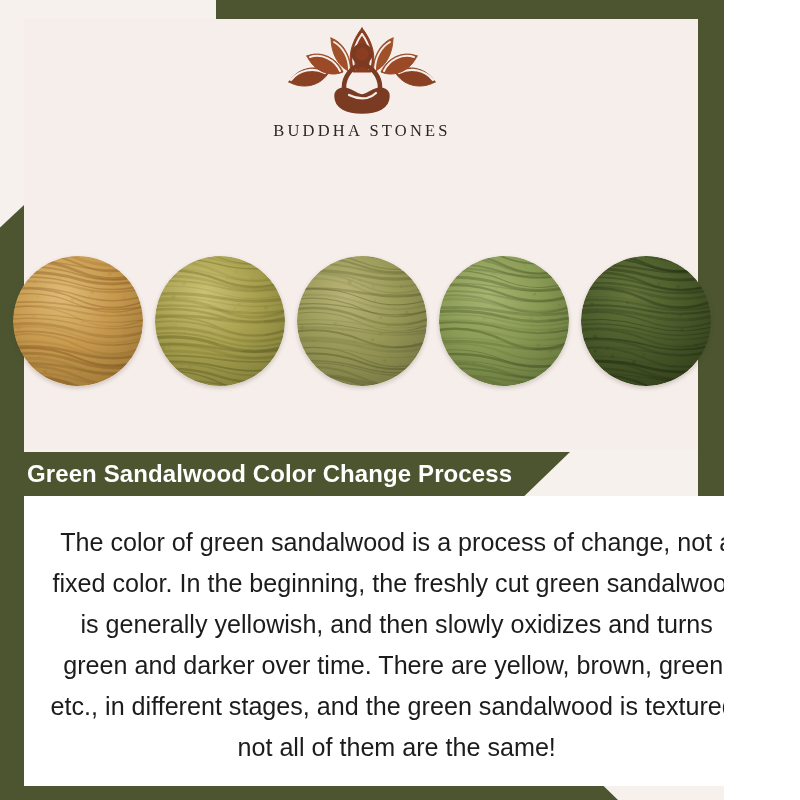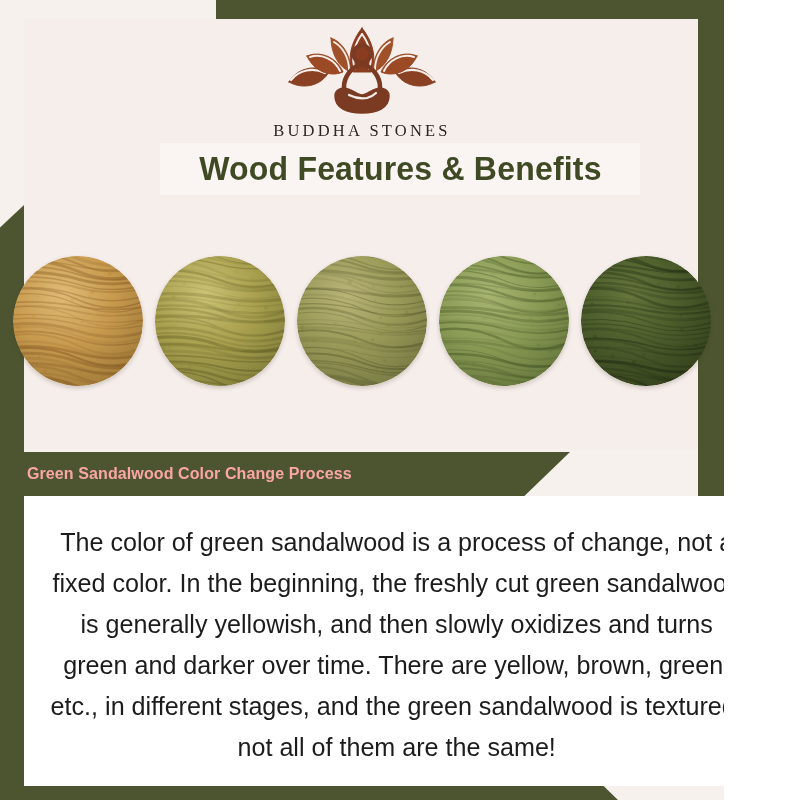--- a/index.html
+++ b/index.html
@@ -124,22 +124,22 @@
     top: 452px; left: 0;
     width: 570px; height: 44px;
     background: #4c5530;
     clip-path: polygon(0 0, 100% 0, 92% 100%, 0 100%);
     display: flex;
     align-items: center;
   }
   .section-banner-text {
     font-family: "Liberation Sans Narrow", "Liberation Sans", sans-serif;
     font-weight: 700;
-    font-size: 16px;
-    color: #fca5a5;
+    font-size: 24px;
+    color: #ffffff;
     margin-left: 27px;
     letter-spacing: 0.1px;
     white-space: nowrap;
   }
 
   
   .body-panel {
     position: absolute;
     top: 496px; left: 24px;
     width: 752px; height: 290px;
@@ -203,23 +203,20 @@
         <path d="M85 40 C96 43 103 53 103 63 C103 70 99 75 93 77" stroke="#7a3b22" stroke-width="4.6" fill="none"></path>
 
         <path d="M58 72 C58 84 70 89 85 89 C100 89 112 84 112 72 C112 66 106 63 99 65 C93 67 89 71 85 71 C81 71 77 67 71 65 C64 63 58 66 58 72 Z" fill="#7a3b22" stroke="#7a3b22" stroke-width="1.5"></path>
 
         <path d="M72 71 C78 74 84 75 90 74 C94 73 97 71 99 69" stroke="#f6eeeb" stroke-width="2.2" fill="none"></path>
       </g>
     </svg>
     <div class="logo-text">BUDDHA STONES</div>
   </div>
 
-  <div class="title-band">
-    <span class="title-text">Wood Features &amp; Benefits</span>
-  </div>
 
   <div class="beads">
     <div class="bead">
       <div class="gloss" id="b0" style="background: radial-gradient(circle at 38% 30%, rgb(224, 187, 118) 0%, rgb(199, 154, 78) 42%, rgb(154, 116, 52) 92%);"></div>
       <svg class="grain" viewBox="0 0 130 130" preserveAspectRatio="none">
         <g id="g0" fill="none" stroke-width="1.6" stroke-linecap="round">
             <path d="M-6 5.6 Q 30 -1.1 65 8.0 T 136 4.0" stroke="#8a6428" stroke-opacity="0.45" stroke-width="2.69" fill="none"></path>
             <path d="M-6 9.5 Q 30 -0.6 65 13.0 T 136 7.0" stroke="#8a6428" stroke-opacity="0.25" stroke-width="2.48" fill="none"></path>
             <path d="M-6 13.4 Q 30 1.9 65 17.4 T 136 10.5" stroke="#8a6428" stroke-opacity="0.49" stroke-width="1.44" fill="none"></path>
             <path d="M-6 17.4 Q 30 11.7 65 19.4 T 136 16.0" stroke="#8a6428" stroke-opacity="0.42" stroke-width="1.24" fill="none"></path>

